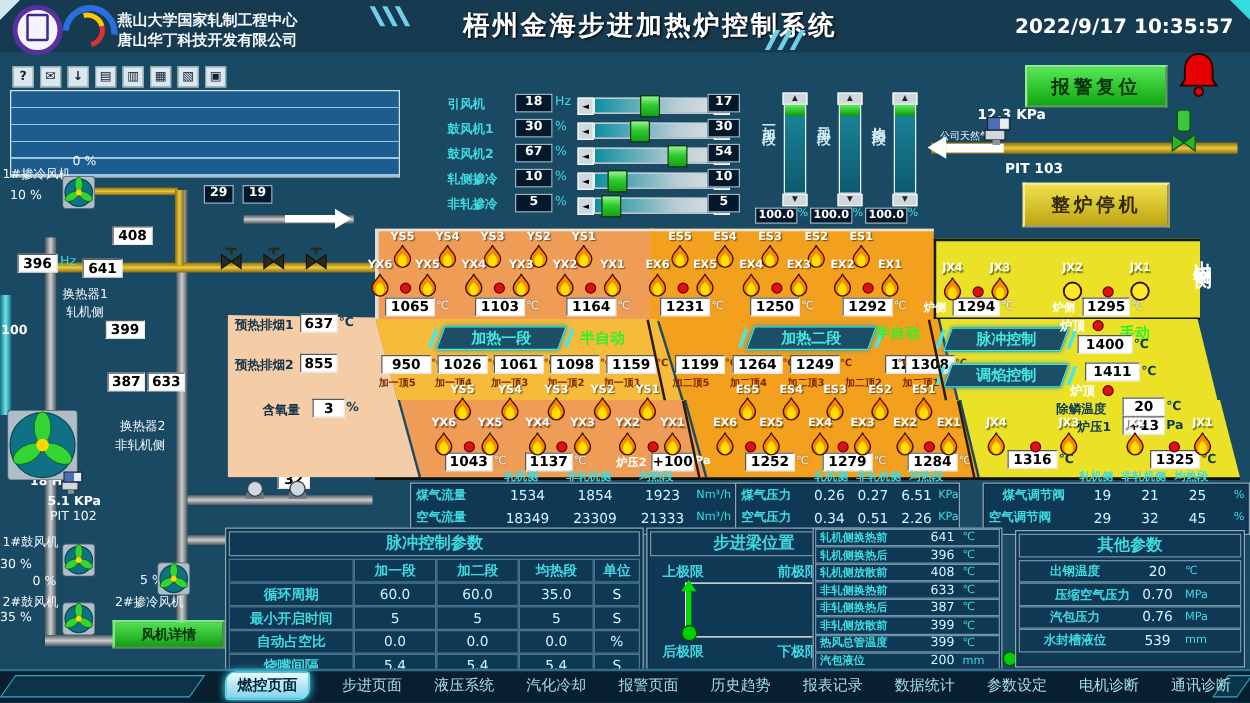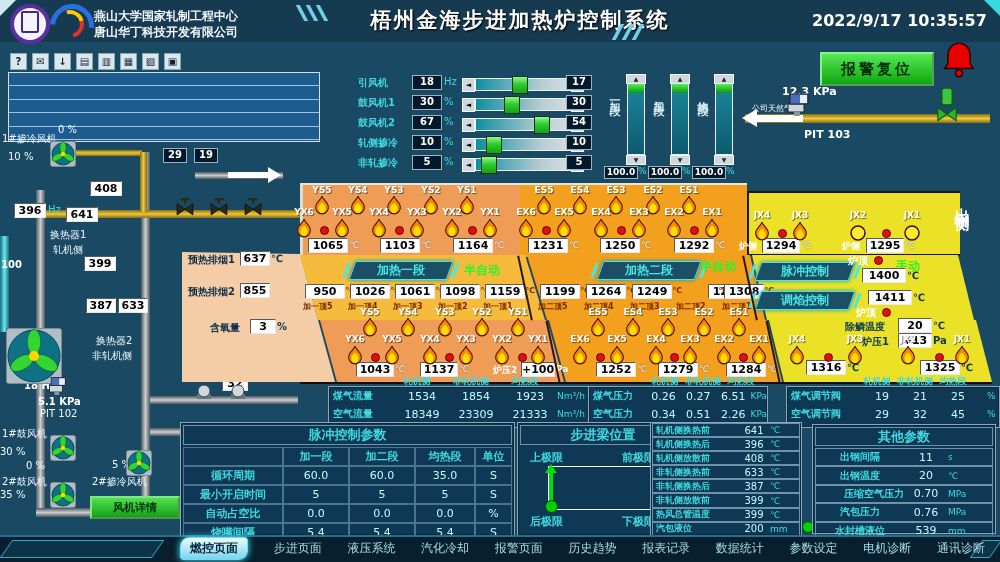--- a/index.html
+++ b/index.html
@@ -199,20 +199,21 @@
   <div class="db" style="left:692px;top:166px;width:32px;height:11px;line-height:11px;font-size:9px;">100.0</div>
   <div class="cy" style="left:726px;top:166px;font-size:9px;">%</div>
 
   <div class="btn" style="left:820px;top:52px;width:110px;height:30px;line-height:30px;font-size:15px;color:#05320a;background:linear-gradient(#55e855,#0fa60f);border:2px outset #8df08d;letter-spacing:3px;"><span>报警复位</span></div>
   <div class="wtb" style="left:782px;top:85px;font-size:11px;">12.3 KPa</div>
   <div class="abs" style="left:745px;top:114px;width:245px;height:9px;background:linear-gradient(180deg,#8a6d10,#ecc93e,#8a6d10);"></div>
   <div class="arrL" style="left:742px;top:109px;"></div>
   <div class="abs" style="left:757px;top:115px;width:46px;height:7px;background:#fff;"></div>
   <div class="wt" style="left:752px;top:103px;font-size:8px;">公司天然气</div>
   <div class="wtb" style="left:788px;top:128px;font-size:11px;margin-left:16px;">PIT 103</div>
+  <div class="btn" style="left:818px;top:146px;width:114px;height:32px;line-height:32px;font-size:15px;color:#332800;background:linear-gradient(#f0e04a,#bfa515);border:2px outset #f5ec9a;letter-spacing:3px;"><span>整炉停机</span></div>
 
   <div class="abs" style="left:182px;top:250px;width:155px;height:132px;background:#f4cda6;clip-path:polygon(0 2px,118px 4px,153px 132px,0 132px);"></div>
 
   <div class="abs" style="left:300px;top:183px;width:220px;height:72px;background:#ef9d56;border-top:2px solid #e6e6da;border-left:3px solid #ddddd0;"></div>
   <div class="abs" style="left:520px;top:183px;width:227px;height:72px;background:#f3a01e;border-top:2px solid #e6e6da;"></div>
   <div class="abs" style="left:747px;top:191px;width:211px;height:61px;background:#ebe228;border:2px solid #1a1a10;border-right:none;"></div>
 
   <div class="abs" style="left:300px;top:255px;width:692px;height:65px;">
     <div class="abs" style="left:0;top:0;width:692px;height:65px;background:#f6bb3a;clip-path:polygon(0 0,225px 0,245px 65px,18px 65px);"></div>
     <div class="abs" style="left:0;top:0;width:692px;height:65px;background:#f3a01e;clip-path:polygon(227px 0,450px 0,465px 65px,247px 65px);"></div>
@@ -384,21 +385,21 @@
   </div>
 
   <div class="hdrrow" style="left:786px;top:375px;width:212px;">
     <span style="width:72px;"></span>
     <span style="width:38px;">轧机侧</span>
     <span style="width:38px;">非轧机侧</span>
     <span style="width:38px;">均热段</span>
   </div>
   <div class="tframe" style="left:786px;top:386px;width:212px;height:40px;">
     <div class="trow">
-        <span class="tlbl" style="width:72px;padding-left:4px;">煤气调节阀</span>
+        <span class="tlbl" style="width:72px;padding-left:4px;text-align:center;">煤气调节阀</span>
         <span class="tval" style="width:38px;">19</span>
         <span class="tval" style="width:38px;">21</span>
         <span class="tval" style="width:38px;">25</span>
         <span class="tunit" style="margin-left:10px;">%</span>
       </div>
     <div class="trow">
         <span class="tlbl" style="width:72px;padding-left:4px;">空气调节阀</span>
         <span class="tval" style="width:38px;">29</span>
         <span class="tval" style="width:38px;">32</span>
         <span class="tval" style="width:38px;">45</span>
@@ -489,25 +490,20 @@
         <span class="tlbl" style="width:82px;padding-left:3px;font-size:9px;">汽包液位</span>
         <span class="tval" style="width:32px;font-size:10px;">200</span>
         <span class="tunit">mm</span>
       </div>
   </div>
   <div class="abs" style="left:802px;top:521px;width:10px;height:10px;border-radius:50%;background:#00d000;border:1px solid #024d02;"></div>
 
   <div class="tframe" style="left:812px;top:424px;width:182px;height:108px;">
     <div style="border:1px solid #6f93a8;margin:2px;height:17px;line-height:17px;text-align:center;color:#3fd9e0;font-size:13px;font-weight:bold;">其他参数</div>
     <div class="oprow">
-        <span class="tlbl" style="width:88px;text-align:center;">出钢间隔</span>
-        <span class="tval" style="width:44px;">11</span>
-        <span class="tunit">s</span>
-      </div>
-    <div class="oprow">
         <span class="tlbl" style="width:88px;text-align:center;">出钢温度</span>
         <span class="tval" style="width:44px;">20</span>
         <span class="tunit">℃</span>
       </div>
     <div class="oprow">
         <span class="tlbl" style="width:88px;text-align:right;">压缩空气压力</span>
         <span class="tval" style="width:44px;">0.70</span>
         <span class="tunit">MPa</span>
       </div>
     <div class="oprow">

